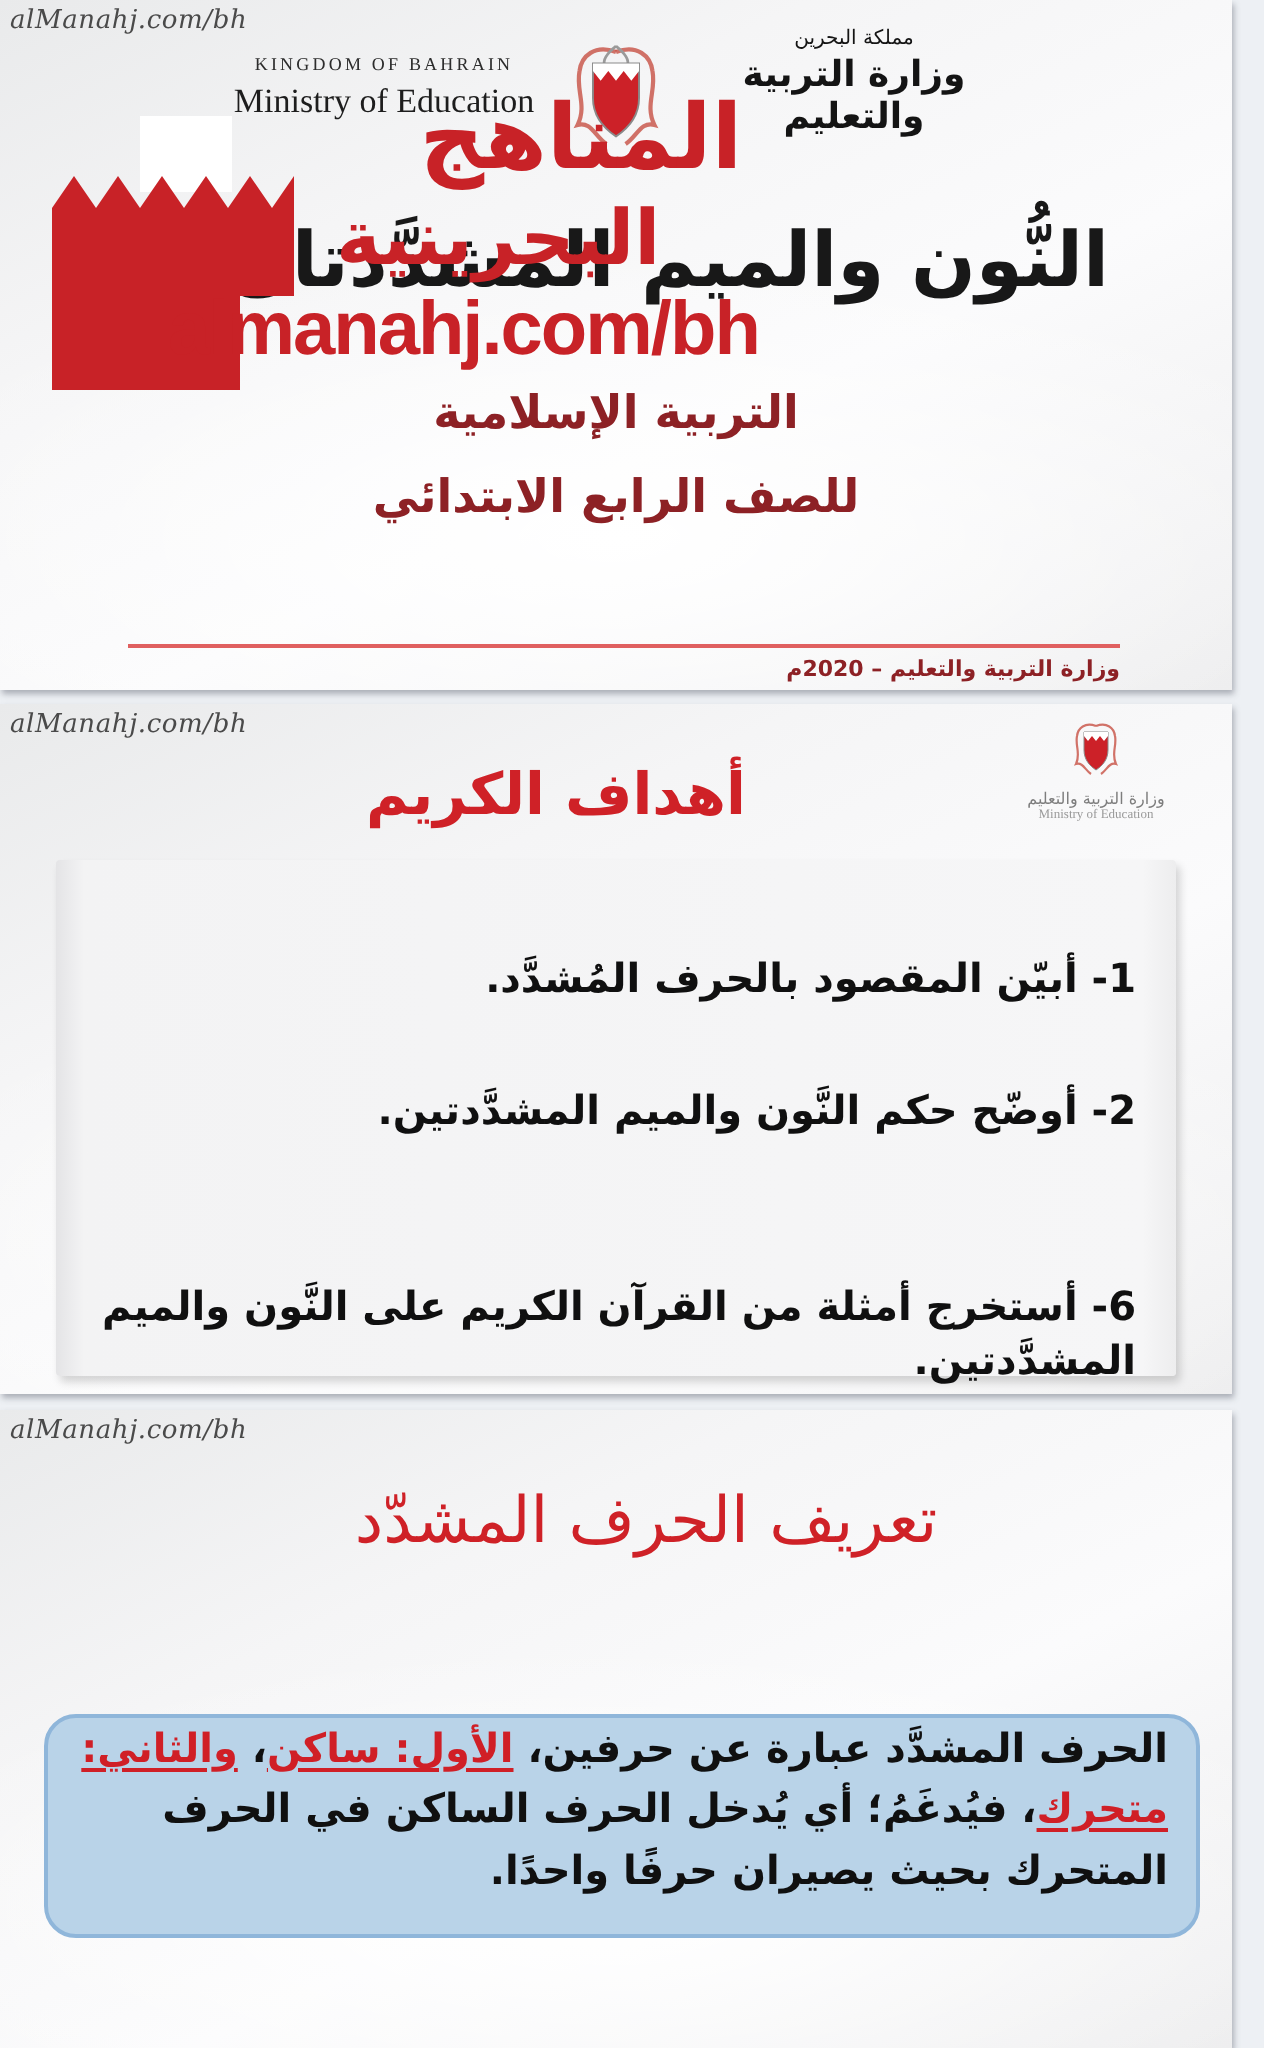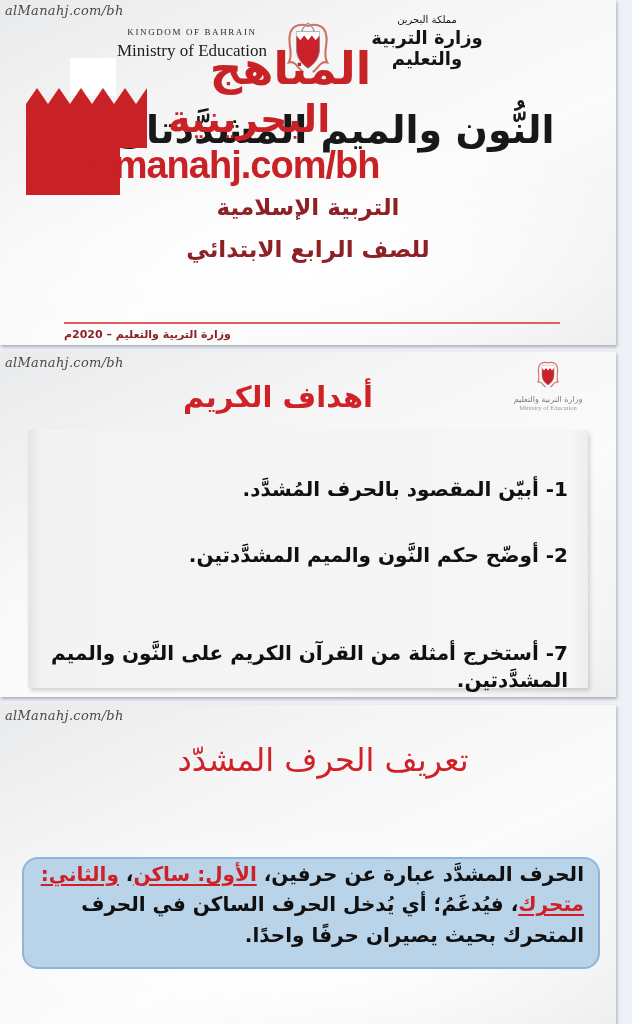--- a/index.html
+++ b/index.html
@@ -71,21 +71,21 @@
     direction:rtl; line-height:1.3;
   }
   .subject, .grade {
     position:absolute; left:0; right:0; text-align:center;
     font-size:23px; font-weight:bold; color:#8d2125; direction:rtl; z-index:3;
   }
   .subject { top:194px; }
   .grade   { top:236px; }
   .footer-line { position:absolute; top:322px; left:64px; width:496px; height:2px; background:#e06060; }
   .footer-credit {
-    position:absolute; top:328px; left:64px; width:496px; text-align:left;
+    position:absolute; top:328px; left:64px; width:496px; text-align:right;
     font-size:11px; font-weight:bold; color:#8d2125; direction:rtl;
   }
 
   
   .mini-logo { position:absolute; top:8px; right:30px; width:76px; text-align:center; }
   .mini-emblem { width:26px; height:30px; }
   .mini-ar { font-size:8px; color:#7d7d7d; direction:rtl; margin-top:1px; }
   .mini-en { font-size:6.5px; color:#9a9a9a; font-family:"Liberation Serif", serif; }
   .title2 {
     position:absolute; top:28px; left:0; right:60px; text-align:center;
@@ -177,21 +177,21 @@
     </svg>
     <div class="mini-ar">وزارة التربية والتعليم</div>
     <div class="mini-en">Ministry of Education</div>
   </div>
 
   <div class="title2">أهداف الكريم</div>
 
   <div class="objectives-panel">
     <div class="objective" id="obj1">1- أبيّن المقصود بالحرف المُشدَّد.</div>
     <div class="objective" id="obj2">2- أوضّح حكم النَّون والميم المشدَّدتين.</div>
-    <div class="objective" id="obj3">7- أستخرج أمثلة من القرآن الكريم على النَّون والميم المشدَّدتين.</div>
+    <div class="objective" id="obj3">6- أستخرج أمثلة من القرآن الكريم على النَّون والميم المشدَّدتين.</div>
   </div>
 </div>
 
 <div class="slide" id="slide3">
   <div class="corner-wm">alManahj.com/bh</div>
 
   <div class="title3">تعريف الحرف المشدّد</div>
 
   <div class="defbox">
     <div class="deftext">

